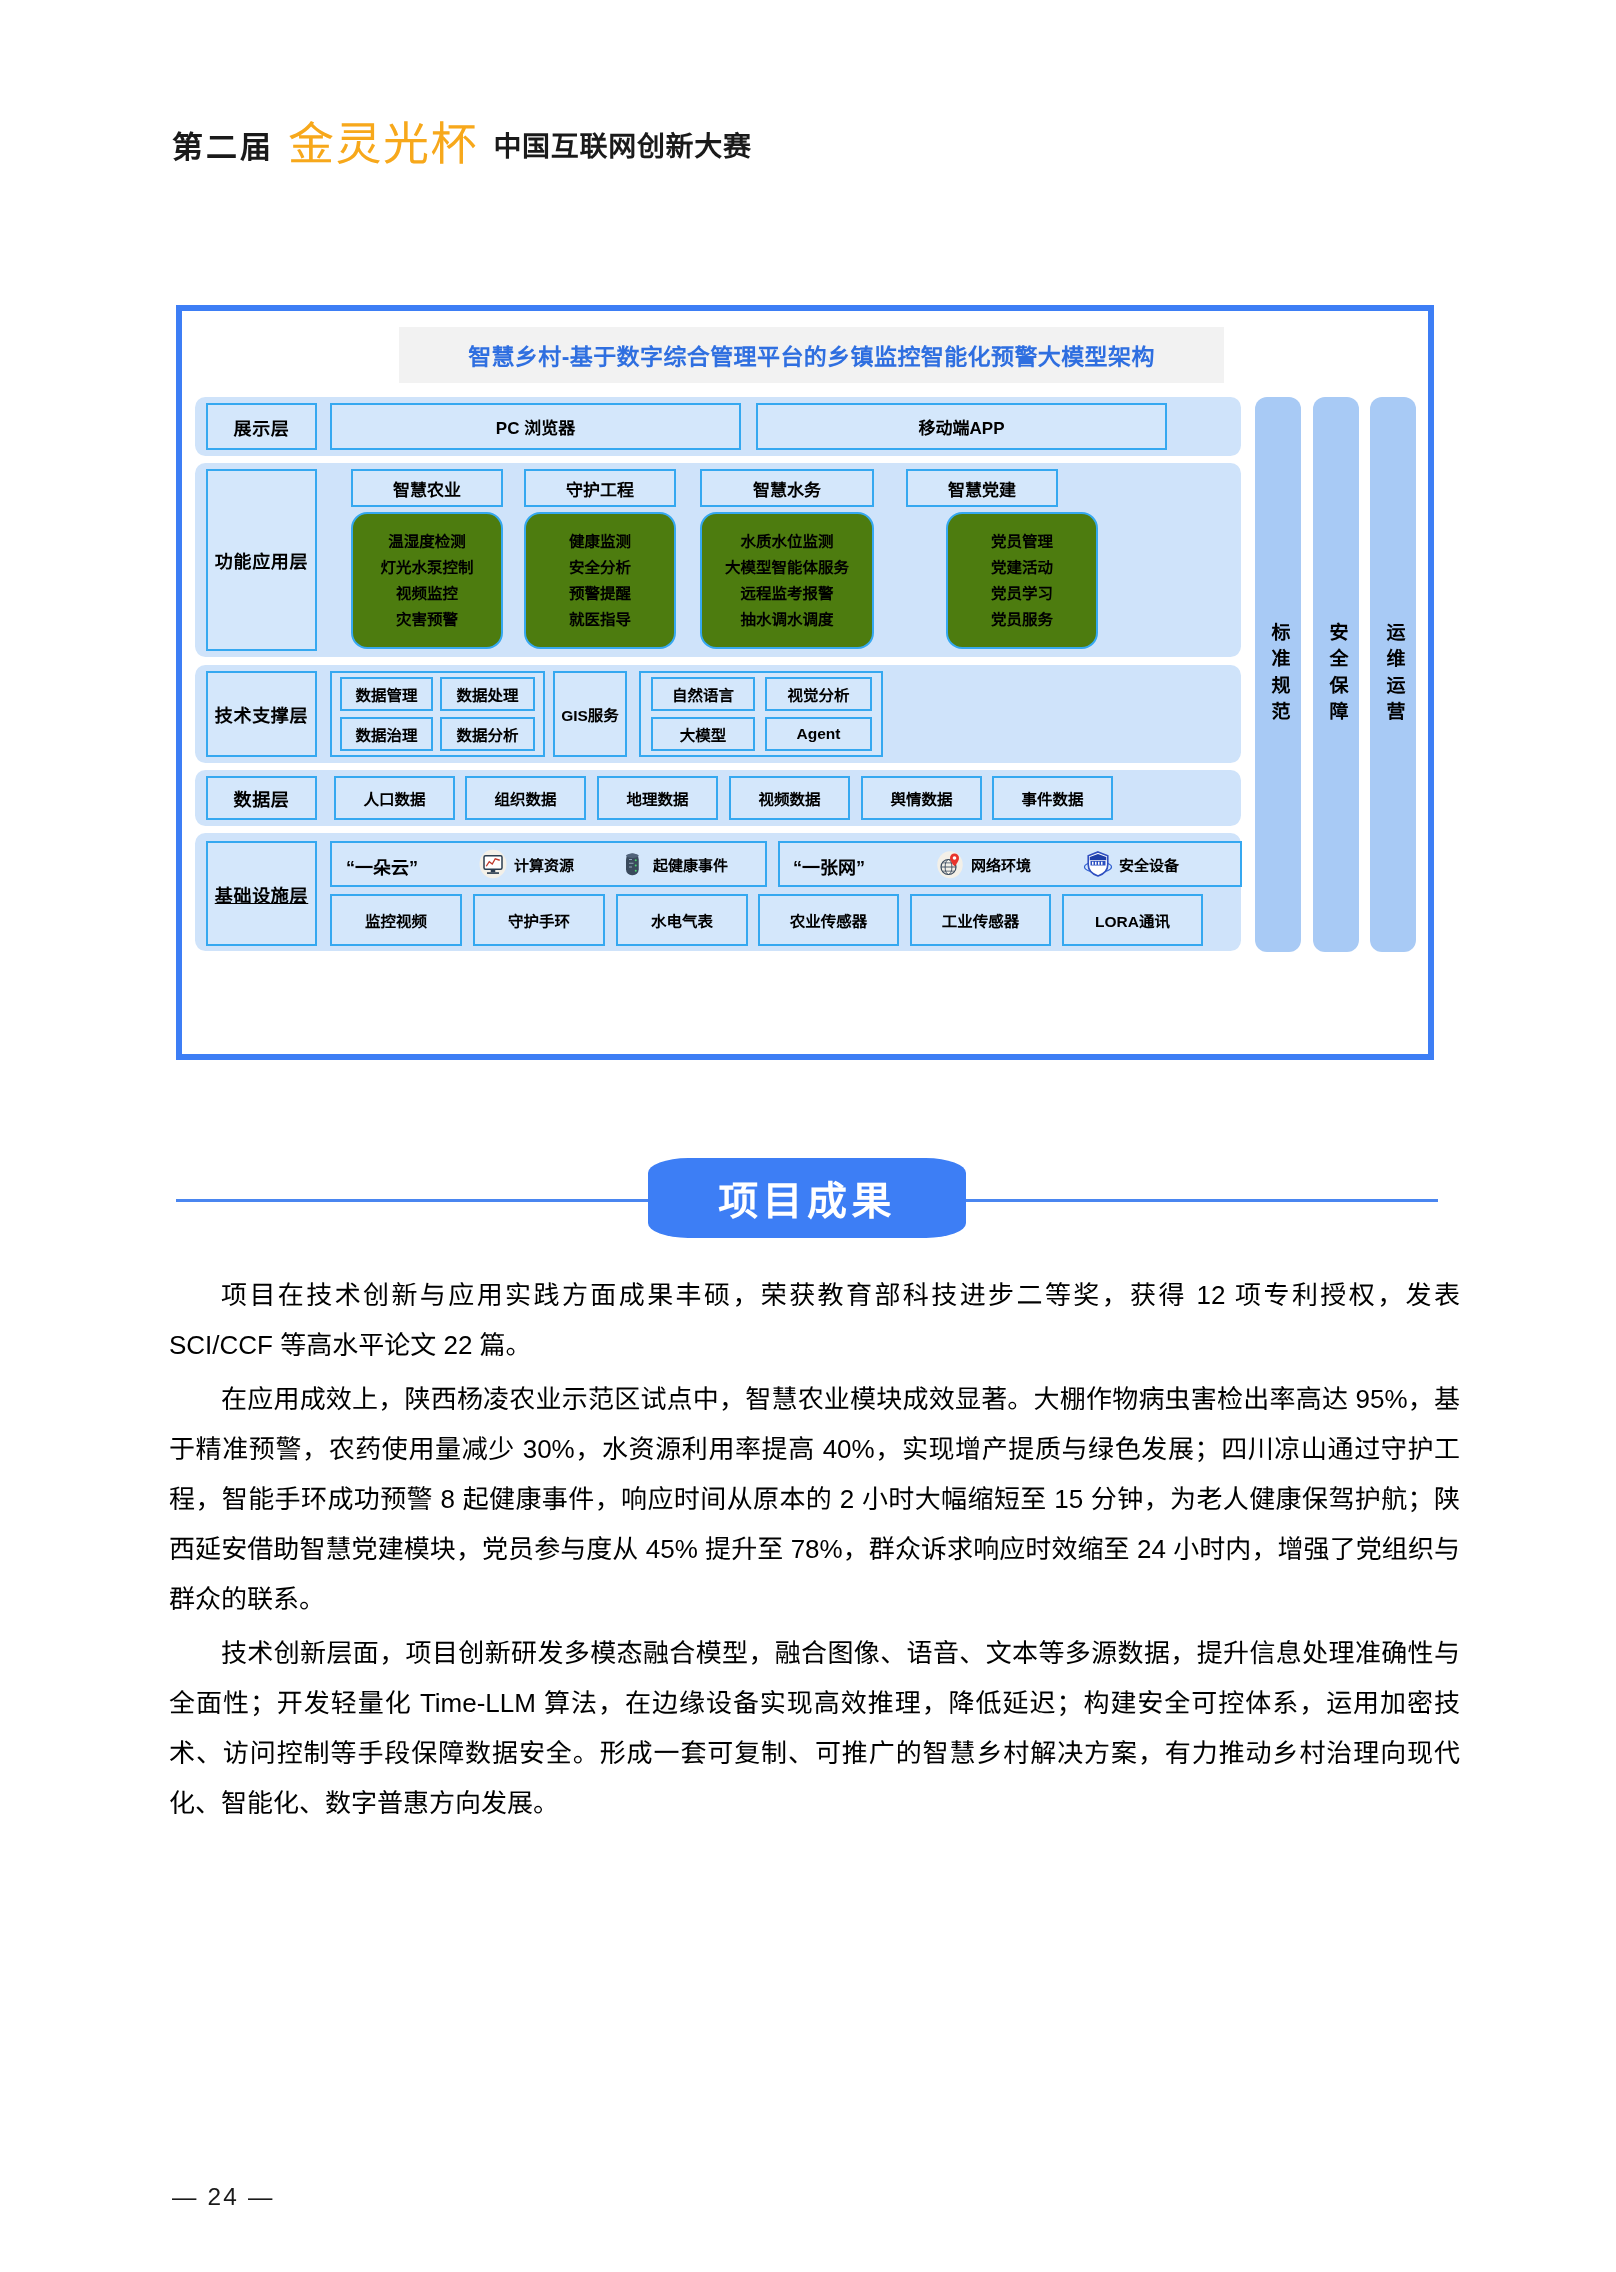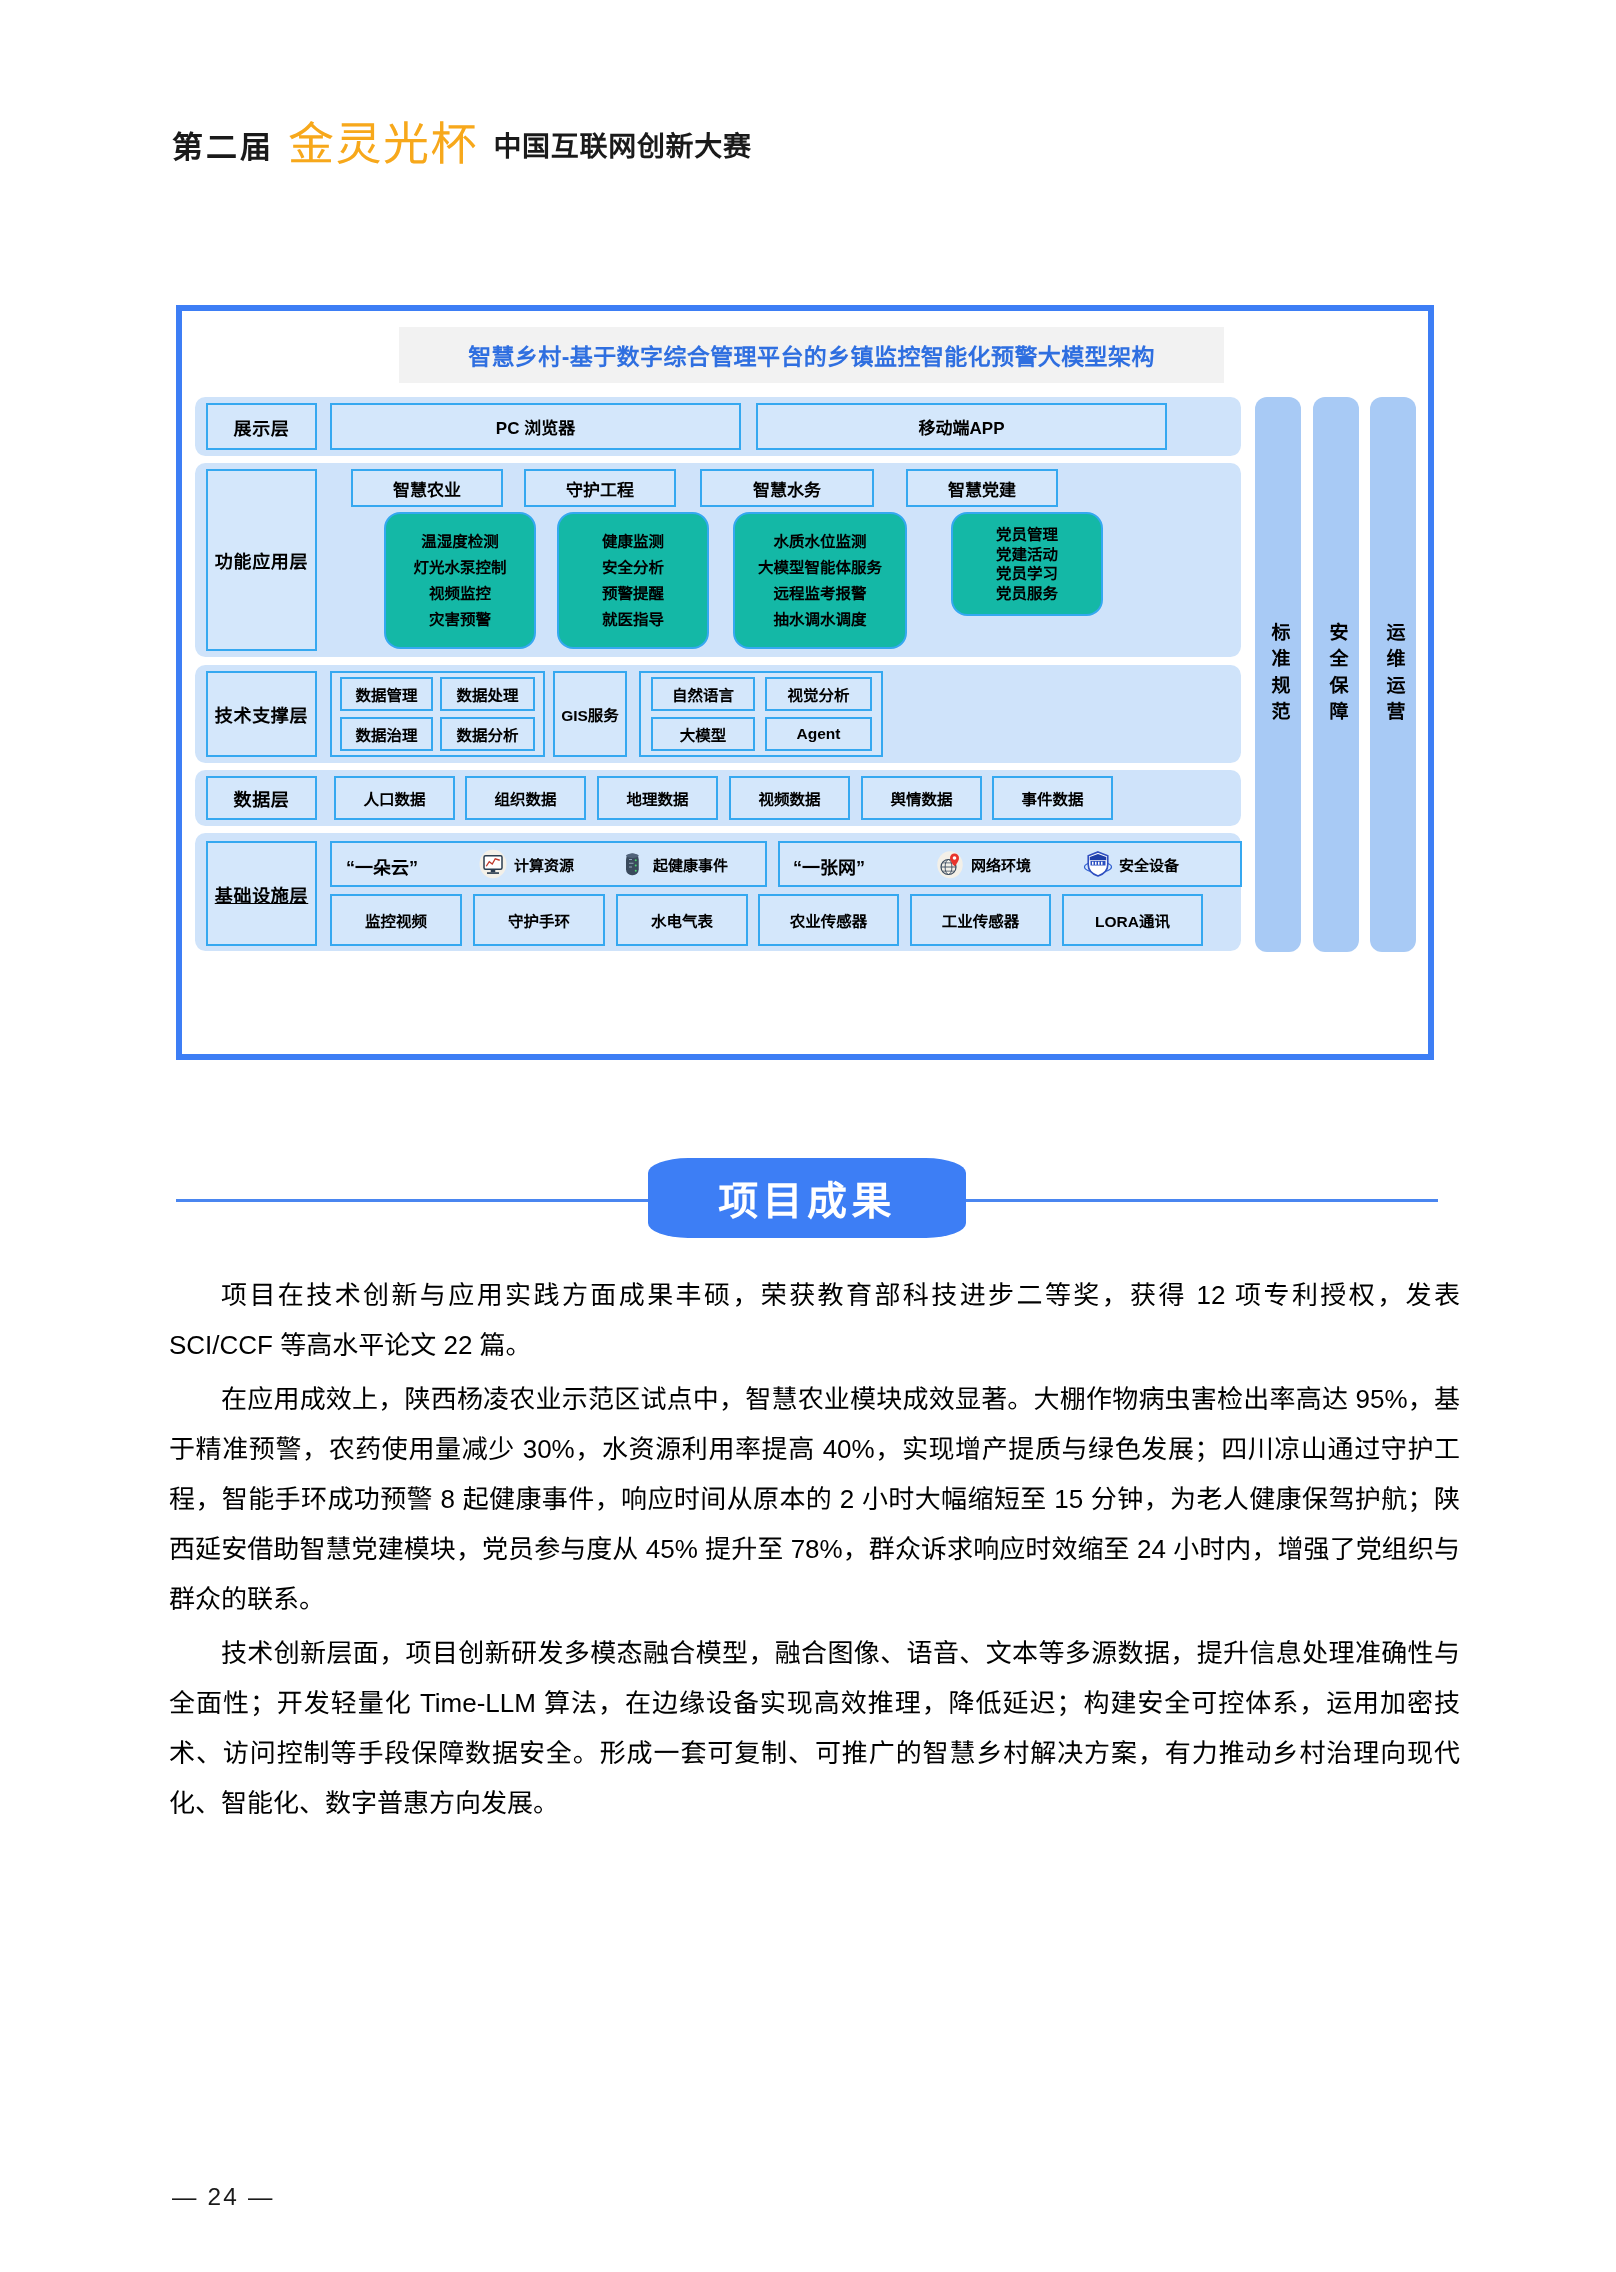--- a/index.html
+++ b/index.html
@@ -115,27 +115,26 @@
     white-space: nowrap;
   }
   .cell.sm { font-size: 15.5px; }
 
   
   .subpanel {
     position: absolute;
     box-sizing: border-box;
     border: 2.2px solid #35a8f0;
     border-radius: 16.3px;
-    background: #14b8a6;
+    background: #4d7c0f;
     display: flex;
     flex-direction: column;
     align-items: center;
     justify-content: space-evenly;
     padding: 10px 0;
-    margin-left: 33px;
   }
   .subpanel .it {
     font-size: 15.5px;
     font-weight: 900;
     color: #000;
     white-space: nowrap;
     line-height: 1.1;
   }
 
   
@@ -286,21 +285,21 @@
 
   <div class="cell" style="left:518px; top:158px; width:174px; height:38px;">智慧水务</div>
   <div class="subpanel" style="left:518px; top:201px; width:174px; height:137px;">
     <div class="it">水质水位监测</div>
     <div class="it">大模型智能体服务</div>
     <div class="it">远程监考报警</div>
     <div class="it">抽水调水调度</div>
   </div>
 
   <div class="cell" style="left:724px; top:158px; width:152px; height:38px;">智慧党建</div>
-  <div class="subpanel" style="left:736px; top:201px; width:152px; height:104px;">
+  <div class="subpanel" style="left:764px; top:201px; width:152px; height:137px;">
     <div class="it">党员管理</div>
     <div class="it">党建活动</div>
     <div class="it">党员学习</div>
     <div class="it">党员服务</div>
   </div>
 
   <div class="panel" style="left:13.3px; top:354px; width:1046px; height:98px;"></div>
   <div class="layer-label" style="left:24px; top:360px; width:111px; height:86px;">技术支撑层</div>
 
   <div class="cell sq" style="left:148px; top:360px; width:215px; height:86px; background:#d4e7fb;"></div>

